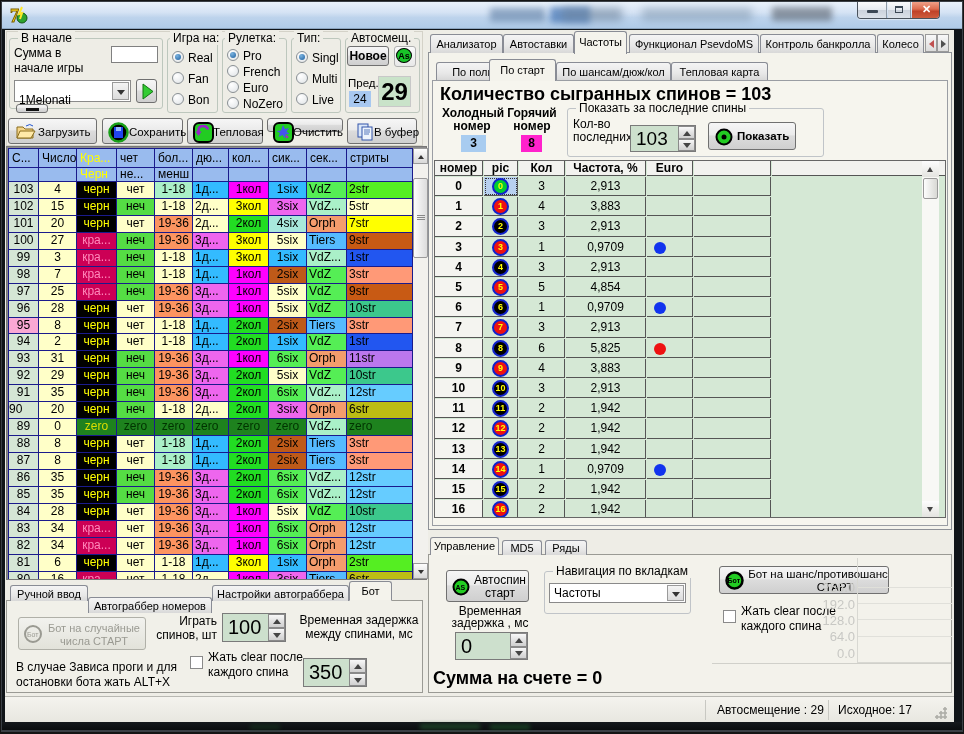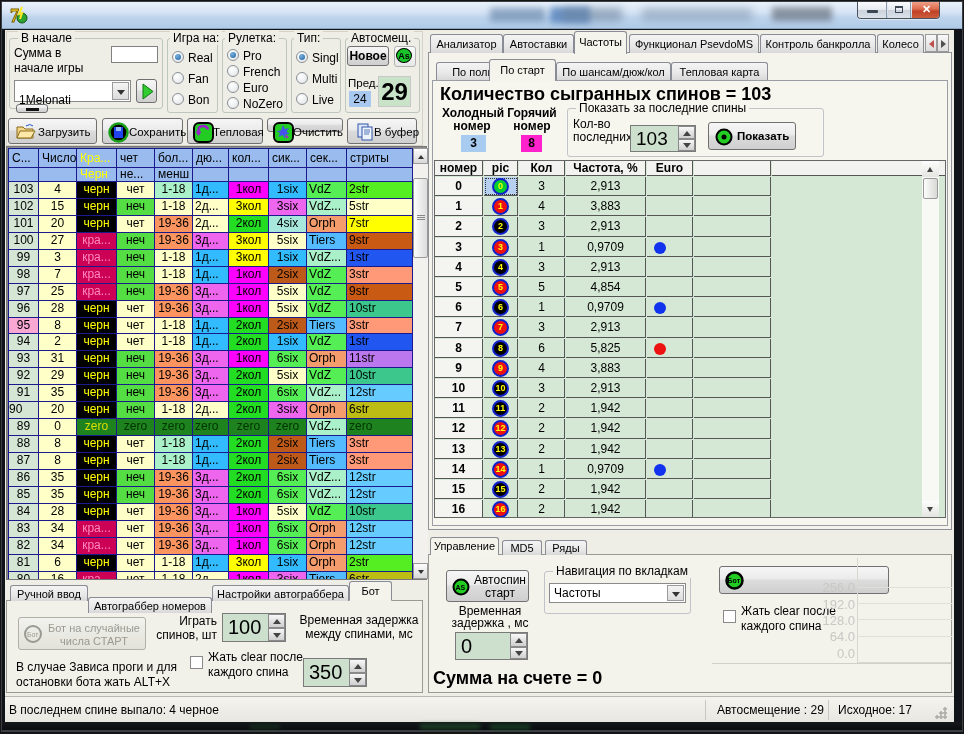--- a/index.html
+++ b/index.html
@@ -720,41 +720,41 @@
  <div class="abs" style="left:4px;top:2px;">Частоты</div>
  <div class="abs" style="right:1px;top:1px;width:17px;height:16px;background:linear-gradient(#f4f4f4,#dcdcdc);border:1px solid #9a9a9a;">
       <div class="abs" style="left:4px;top:6px;border-left:4px solid transparent;border-right:4px solid transparent;border-top:5px solid #333;"></div>
     </div>
 </div>
 <div class="btn" style="left:719px;top:566px;width:170px;height:28px;">
  <svg class="abs" style="left:5px;top:4px" width="19" height="19" viewBox="0 0 19 19">
       <circle cx="9.5" cy="9.5" r="8" fill="#22cc22" stroke="#000" stroke-width="2.5"></circle>
       <text x="2.5" y="12" font-size="7" font-weight="bold" fill="#000">Бот</text>
     </svg>
+ <div class="abs" style="left:26px;top:1px;width:144px;line-height:13px;white-space:nowrap;font-size:11.5px;">Бот на шанс/противошанс<br><span style="margin-left:34px;">СТАРТ</span></div>
 </div>
 <div class="check" style="left:723px;top:610px;"></div>
 <div class="abs" style="left:741px;top:604px;width:120px;line-height:15px;">Жать clear после<br>каждого спина</div>
 <div class="abs" style="left:0;top:0;color:#c8c8c4;font-size:13px;">
  <div class="abs" style="left:815px;top:580px;width:40px;text-align:right;">256.0</div>
  <div class="abs" style="left:815px;top:597px;width:40px;text-align:right;">192.0</div>
  <div class="abs" style="left:815px;top:613px;width:40px;text-align:right;">128.0</div>
  <div class="abs" style="left:815px;top:629px;width:40px;text-align:right;">64.0</div>
  <div class="abs" style="left:815px;top:646px;width:40px;text-align:right;">0.0</div>
 </div>
 <div class="abs" style="left:857px;top:558px;width:94px;height:105px;border-left:1px solid #d8d8d2;border-bottom:1px solid #d8d8d2;">
  <div class="abs" style="left:0;top:29px;width:94px;height:1px;background:#e0e0da;"></div>
  <div class="abs" style="left:0;top:45px;width:94px;height:1px;background:#e0e0da;"></div>
  <div class="abs" style="left:0;top:61px;width:94px;height:1px;background:#e0e0da;"></div>
  <div class="abs" style="left:0;top:78px;width:94px;height:1px;background:#e0e0da;"></div>
 </div>
 <div class="abs" style="left:712px;top:663px;width:239px;height:1px;background:#d0d0ca;"></div>
 <div class="abs" style="left:433px;top:668px;font-size:18px;font-weight:bold;">Сумма на счете = 0</div>
 
 <div class="abs" style="left:5px;top:696px;width:949px;height:26px;background:linear-gradient(#f4f3ee,#e8e7e0);border-top:1px solid #b8b8b2;">
- <div class="abs" style="left:4px;top:6px;font-size:12px;">В последнем спине выпало: 4 черное</div>
  <div class="sep" style="left:700px;top:3px;height:20px;"></div>
  <div class="abs" style="left:712px;top:6px;font-size:12px;">Автосмещение : 29</div>
  <div class="sep" style="left:823px;top:3px;height:20px;"></div>
  <div class="abs" style="left:833px;top:6px;font-size:12px;">Исходное: 17</div>
  <div class="abs" style="right:6px;bottom:3px;width:13px;height:13px;background:
    radial-gradient(circle at 2px 11px,#b0b0aa 1.5px,transparent 2px),
    radial-gradient(circle at 6px 11px,#b0b0aa 1.5px,transparent 2px),
    radial-gradient(circle at 10px 11px,#b0b0aa 1.5px,transparent 2px),
    radial-gradient(circle at 6px 7px,#b0b0aa 1.5px,transparent 2px),
    radial-gradient(circle at 10px 7px,#b0b0aa 1.5px,transparent 2px),

